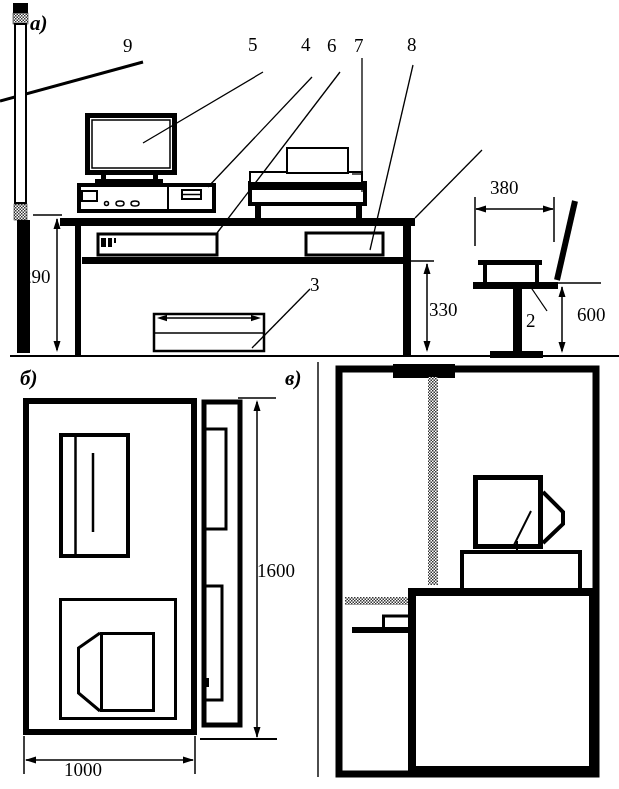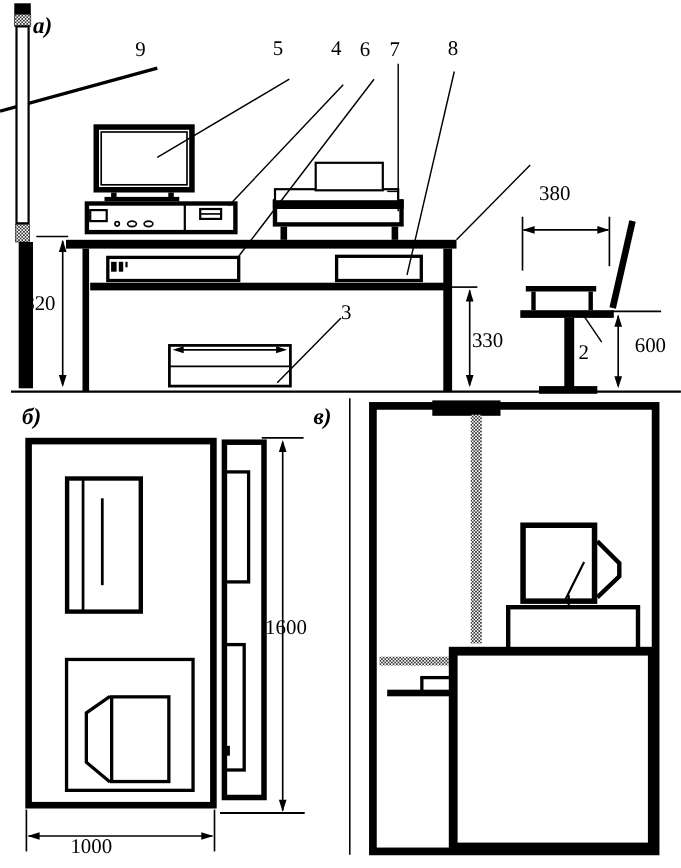--- a/index.html
+++ b/index.html
@@ -208,23 +208,23 @@
   <span class="lbl plabel" style="left:30px;top:13px">а)</span>
   <span class="lbl" style="left:123px;top:36px">9</span>
   <span class="lbl" style="left:248px;top:35px">5</span>
   <span class="lbl" style="left:301px;top:35px">4</span>
   <span class="lbl" style="left:327px;top:36px">6</span>
   <span class="lbl" style="left:354px;top:36px">7</span>
   <span class="lbl" style="left:407px;top:35px">8</span>
   <span class="lbl" style="left:310px;top:275px">3</span>
   <span class="lbl" style="left:526px;top:311px">2</span>
 
-  <span class="lbl" style="left:490px;top:167px">380</span>
+  <span class="lbl" style="left:490px;top:178px">380</span>
   <span class="lbl" style="left:577px;top:305px">600</span>
   <span class="lbl" style="left:429px;top:300px">330</span>
-  <span class="lbl" style="left:22px;top:267px">820</span>
+  <span class="lbl" style="left:22px;top:267px">290</span>
 
   <span class="lbl plabel" style="left:20px;top:368px">б)</span>
   <span class="lbl plabel" style="left:285px;top:368px">в)</span>
-  <span class="lbl" style="left:241px;top:561px">1600</span>
+  <span class="lbl" style="left:257px;top:561px">1600</span>
   <span class="lbl" style="left:64px;top:760px">1000</span>
 
 </div>
 
 </body></html>

